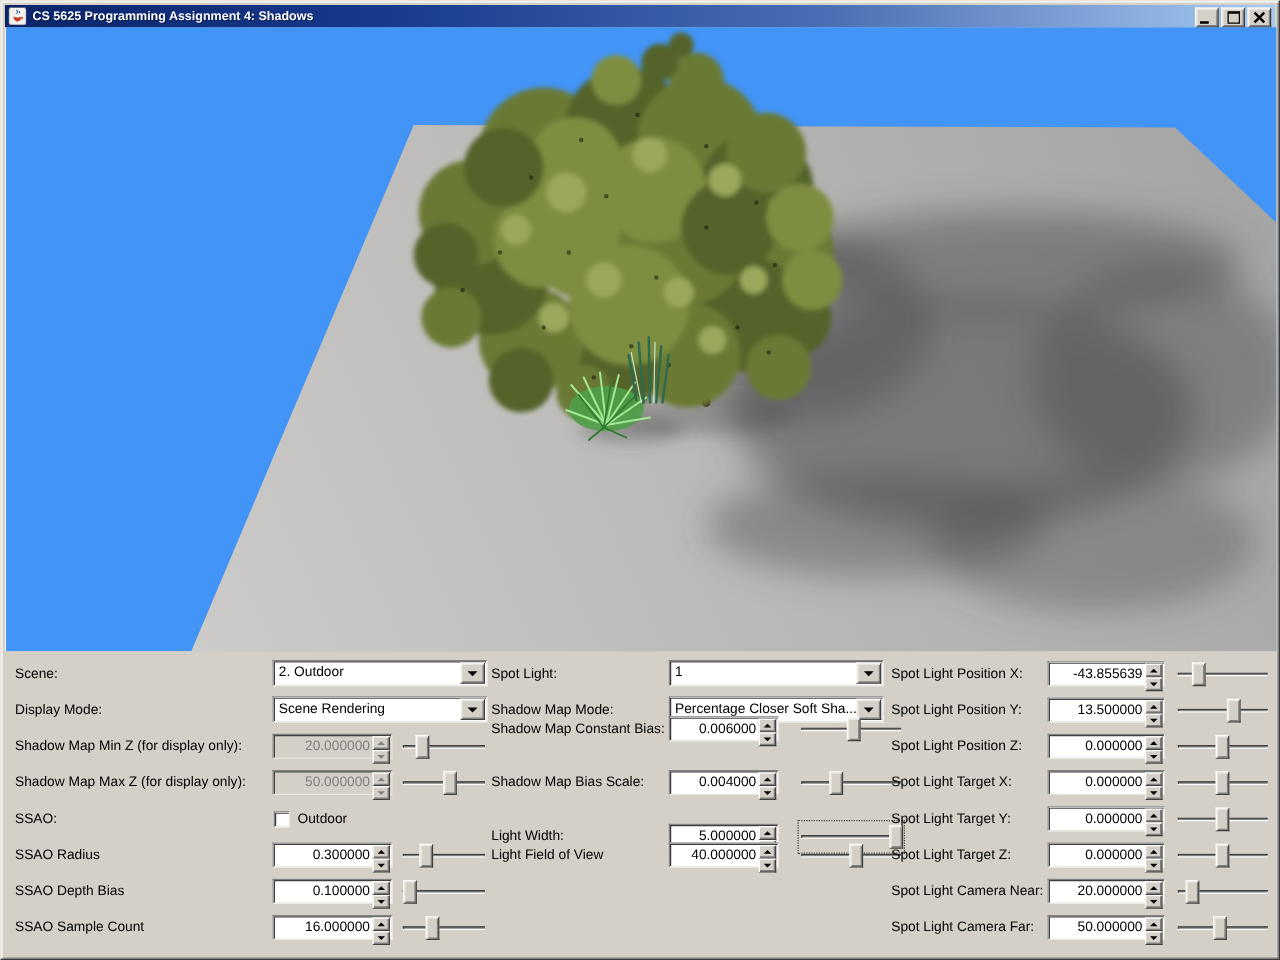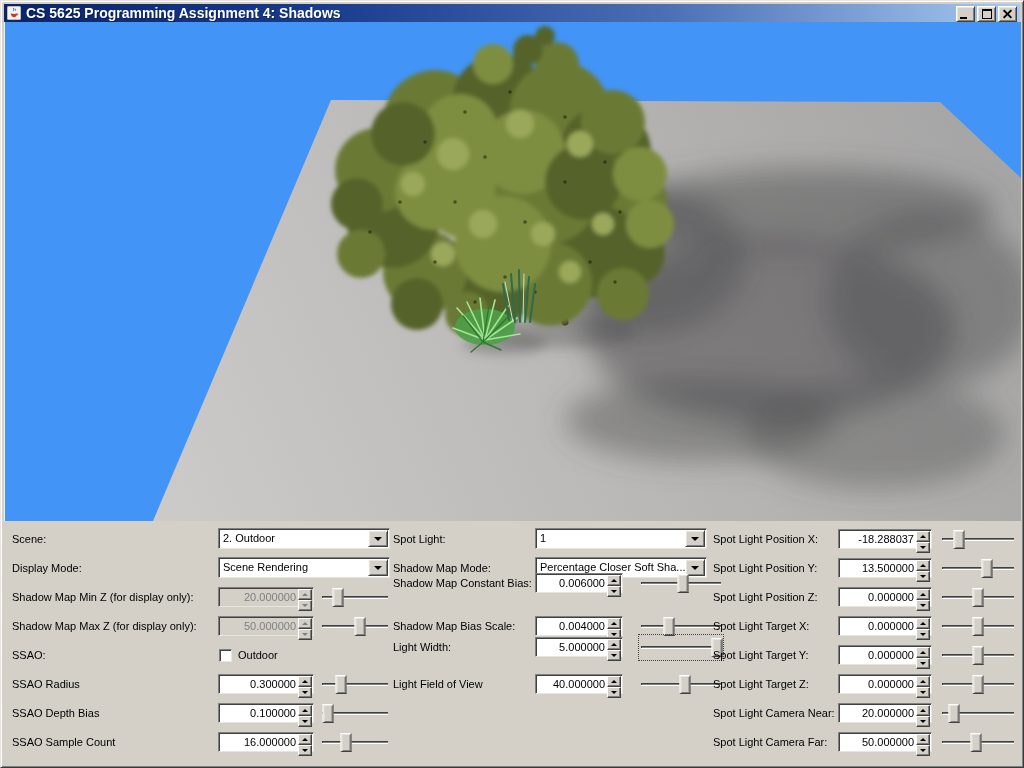--- a/index.html
+++ b/index.html
@@ -6,21 +6,21 @@
     font-family:"Liberation Sans",sans-serif;background:#d4d0c8;}
   .window{position:absolute;inset:0;background:#d4d0c8;}
   .frame-edge{position:absolute;inset:0;pointer-events:none;
     border:1px solid;border-color:#e8e5de #3a3a3a #3a3a3a #e8e5de;
     box-shadow:inset 1px 1px 0 #fff, inset -1px -1px 0 #808080;}
   
   .titlebar{position:absolute;left:4px;right:4px;top:4px;height:18px;
     background:linear-gradient(90deg,#0a246a 0%,#173a8c 30%,#4a6fb5 65%,#a6caf0 100%);
     display:flex;align-items:center;padding-left:3px;}
   .app-icon{width:14px;height:14px;margin-right:5px;flex:0 0 auto;}
-  .title-text{color:#fff;font-weight:bold;font-size:14px;white-space:nowrap;
+  .title-text{color:#fff;font-weight:bold;font-size:10px;white-space:nowrap;
     text-shadow:1px 1px 0 rgba(0,0,0,.35);}
   .win-btns{position:absolute;right:3px;top:2px;display:flex;}
   .win-btn{width:17px;height:14px;background:#d4d0c8;margin-left:2px;
     border:1px solid;border-color:#fff #404040 #404040 #fff;
     box-shadow:inset 1px 1px 0 #e8e5de, inset -1px -1px 0 #808080;
     display:flex;align-items:center;justify-content:center;position:relative;}
   .glyph-min{position:absolute;left:3px;bottom:2px;width:7px;height:2px;background:#000;}
   .glyph-max{width:8px;height:7px;border:1px solid #000;border-top:2px solid #000;}
   .glyph-close{position:relative;width:9px;height:9px;}
   .glyph-close::before,.glyph-close::after{content:"";position:absolute;left:-1px;top:3.5px;
@@ -436,21 +436,21 @@
             <div class="sb">
               <i class="tri-dn-s"></i>
             </div>
           </div>
       </div>
       <div class="slider">
         <div class="track"></div>
         <div class="thumb" style="left: 35%;"></div>
       </div>
     </div>
-    <div class="row col-mid" style="top:112px">
+    <div class="row col-mid" style="top:134px">
       <span class="lbl">Light Width:</span>
       <div class="spin">
         <span class="spin-val">5.000000</span>
         <div class="spin-btns">
             <div class="sb">
               <i class="tri-up-s"></i>
             </div>
             <div class="sb">
               <i class="tri-dn-s"></i>
             </div>
@@ -476,21 +476,21 @@
       </div>
       <div class="slider">
         <div class="track"></div>
         <div class="thumb" style="left: 55%;"></div>
       </div>
     </div>
 
     <div class="row col-right" style="top:4px">
       <span class="lbl">Spot Light Position X:</span>
       <div class="spin">
-        <span class="spin-val">-18.288037</span>
+        <span class="spin-val">-43.855639</span>
         <div class="spin-btns">
             <div class="sb">
               <i class="tri-up-s"></i>
             </div>
             <div class="sb">
               <i class="tri-dn-s"></i>
             </div>
           </div>
       </div>
       <div class="slider">

